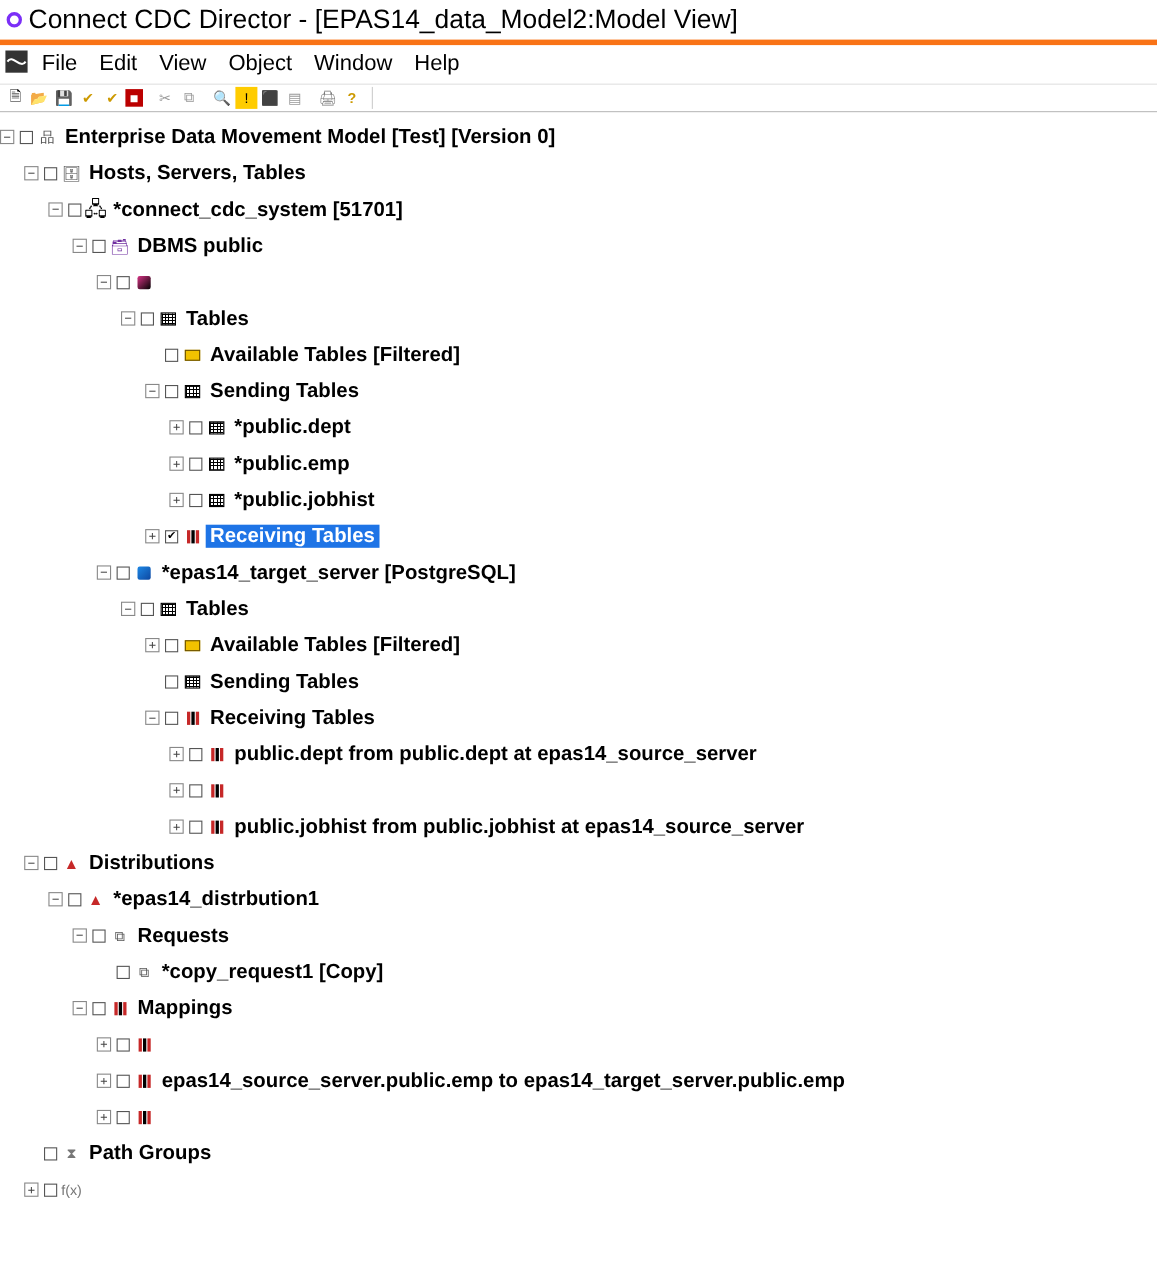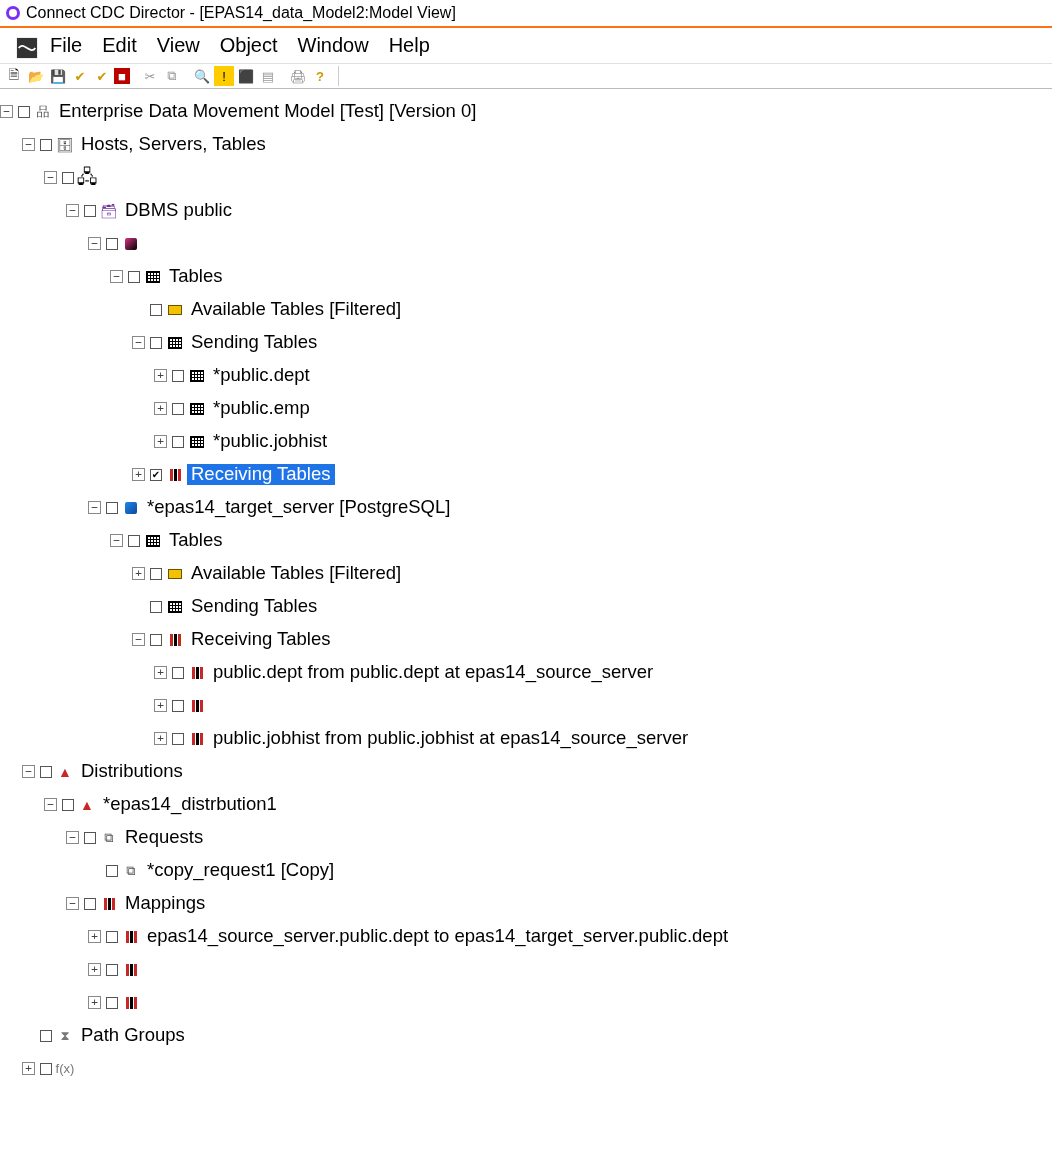--- a/index.html
+++ b/index.html
@@ -9,33 +9,33 @@
     font-size: 18px;
     background: #fff;
     color: #000;
     width: 1052px;
   }
   .titlebar {
     display: flex;
     align-items: center;
     gap: 6px;
     padding: 4px 6px;
-    font-size: 16px;
-    border-bottom: 2px solid #f97316;
+    font-size: 24px;
+    border-bottom: 5px solid #f97316;
   }
   .ring-icon {
     width: 14px; height: 14px; border-radius: 50%;
     border: 3px solid #7b2ff7; background: #fff;
     display:inline-block;
   }
   .menubar {
     display: flex;
-    align-items: flex-end;
+    align-items: flex-start;
     gap: 4px;
-    padding: 4px 16px;
+    padding: 4px 4px;
     font-size: 20px;
   }
   .menubar .app-icon {
     width: 22px; height: 22px; display:inline-flex; align-items:center; justify-content:center;
   }
   .menubar .app-icon svg { width:22px; height:22px; }
   .menu-item { padding: 2px 8px; cursor: default; }
   .toolbar {
     display:flex; align-items:center; gap:2px;
     padding: 2px 4px;
@@ -77,21 +77,21 @@
     margin: 0 3px;
     display:inline-flex; align-items:center; justify-content:center;
     font-size: 10px; line-height:1;
   }
   .node-icon {
     width: 16px; height: 16px;
     display:inline-flex; align-items:center; justify-content:center;
     margin: 0 4px 0 2px;
     flex-shrink:0;
   }
-  .label { padding: 1px 4px; }
+  .label { padding: 1px 4px; font-weight: bold; }
   .label.selected {
     background: #1e74e6;
     color: #fff;
   }
   
   .ic-grid { width:14px;height:12px;background:
     repeating-linear-gradient(#000 0 1px, transparent 1px 3px),
     repeating-linear-gradient(90deg,#000 0 1px, transparent 1px 3px);
     border:1px solid #000;}
   .ic-folder-y { width:14px;height:10px;background:#f2c200;border:1px solid #6b5200;}
@@ -168,20 +168,21 @@
     <span class="node-icon ic-host">🗄</span>
     <span class="label">Hosts, Servers, Tables</span>
   </div>
 
   <div class="node">
     <span class="indent"></span>
       <span class="indent"></span>
     <span class="exp">−</span>
     <span class="cb"></span>
     <span class="node-icon">🖧</span>
+    <span class="label">*connect_cdc_system [51701]</span>
   </div>
 
   <div class="node">
     <span class="indent"></span>
       <span class="indent"></span>
       <span class="indent"></span>
     <span class="exp">−</span>
     <span class="cb"></span>
     <span class="node-icon ic-db">🗃</span>
     <span class="label">DBMS public</span>
@@ -502,36 +503,36 @@
       <span class="indent"></span>
     <span class="exp">+</span>
     <span class="cb"></span>
     <span class="node-icon">
         <span class="ic-map">
           <span></span>
           <span></span>
           <span></span>
         </span>
       </span>
-    <span class="label">epas14_source_server.public.dept to epas14_target_server.public.dept</span>
-  </div>
-  <div class="node">
-    <span class="indent"></span>
-      <span class="indent"></span>
-      <span class="indent"></span>
-      <span class="indent"></span>
-    <span class="exp">+</span>
-    <span class="cb"></span>
-    <span class="node-icon">
-        <span class="ic-map">
-          <span></span>
-          <span></span>
-          <span></span>
-        </span>
-      </span>
+  </div>
+  <div class="node">
+    <span class="indent"></span>
+      <span class="indent"></span>
+      <span class="indent"></span>
+      <span class="indent"></span>
+    <span class="exp">+</span>
+    <span class="cb"></span>
+    <span class="node-icon">
+        <span class="ic-map">
+          <span></span>
+          <span></span>
+          <span></span>
+        </span>
+      </span>
+    <span class="label">epas14_source_server.public.emp to epas14_target_server.public.emp</span>
   </div>
   <div class="node">
     <span class="indent"></span>
       <span class="indent"></span>
       <span class="indent"></span>
       <span class="indent"></span>
     <span class="exp">+</span>
     <span class="cb"></span>
     <span class="node-icon">
         <span class="ic-map">

